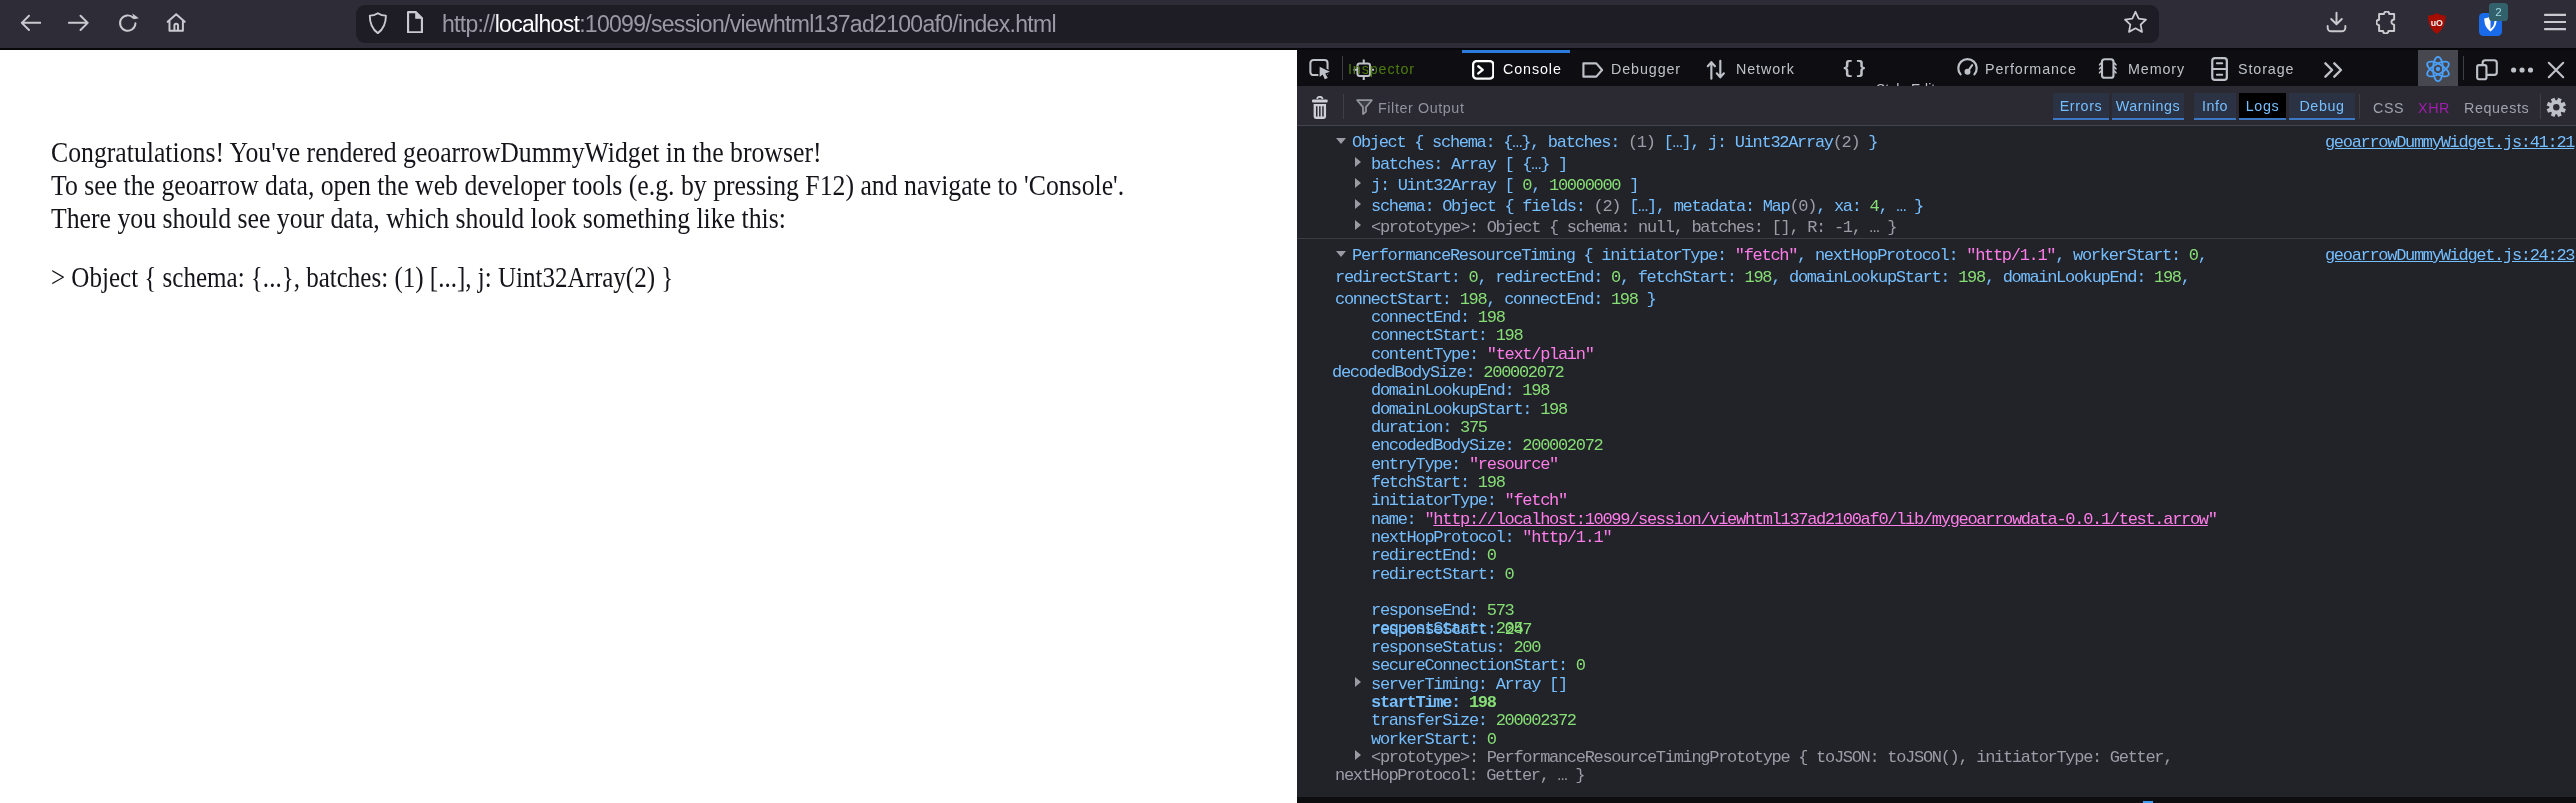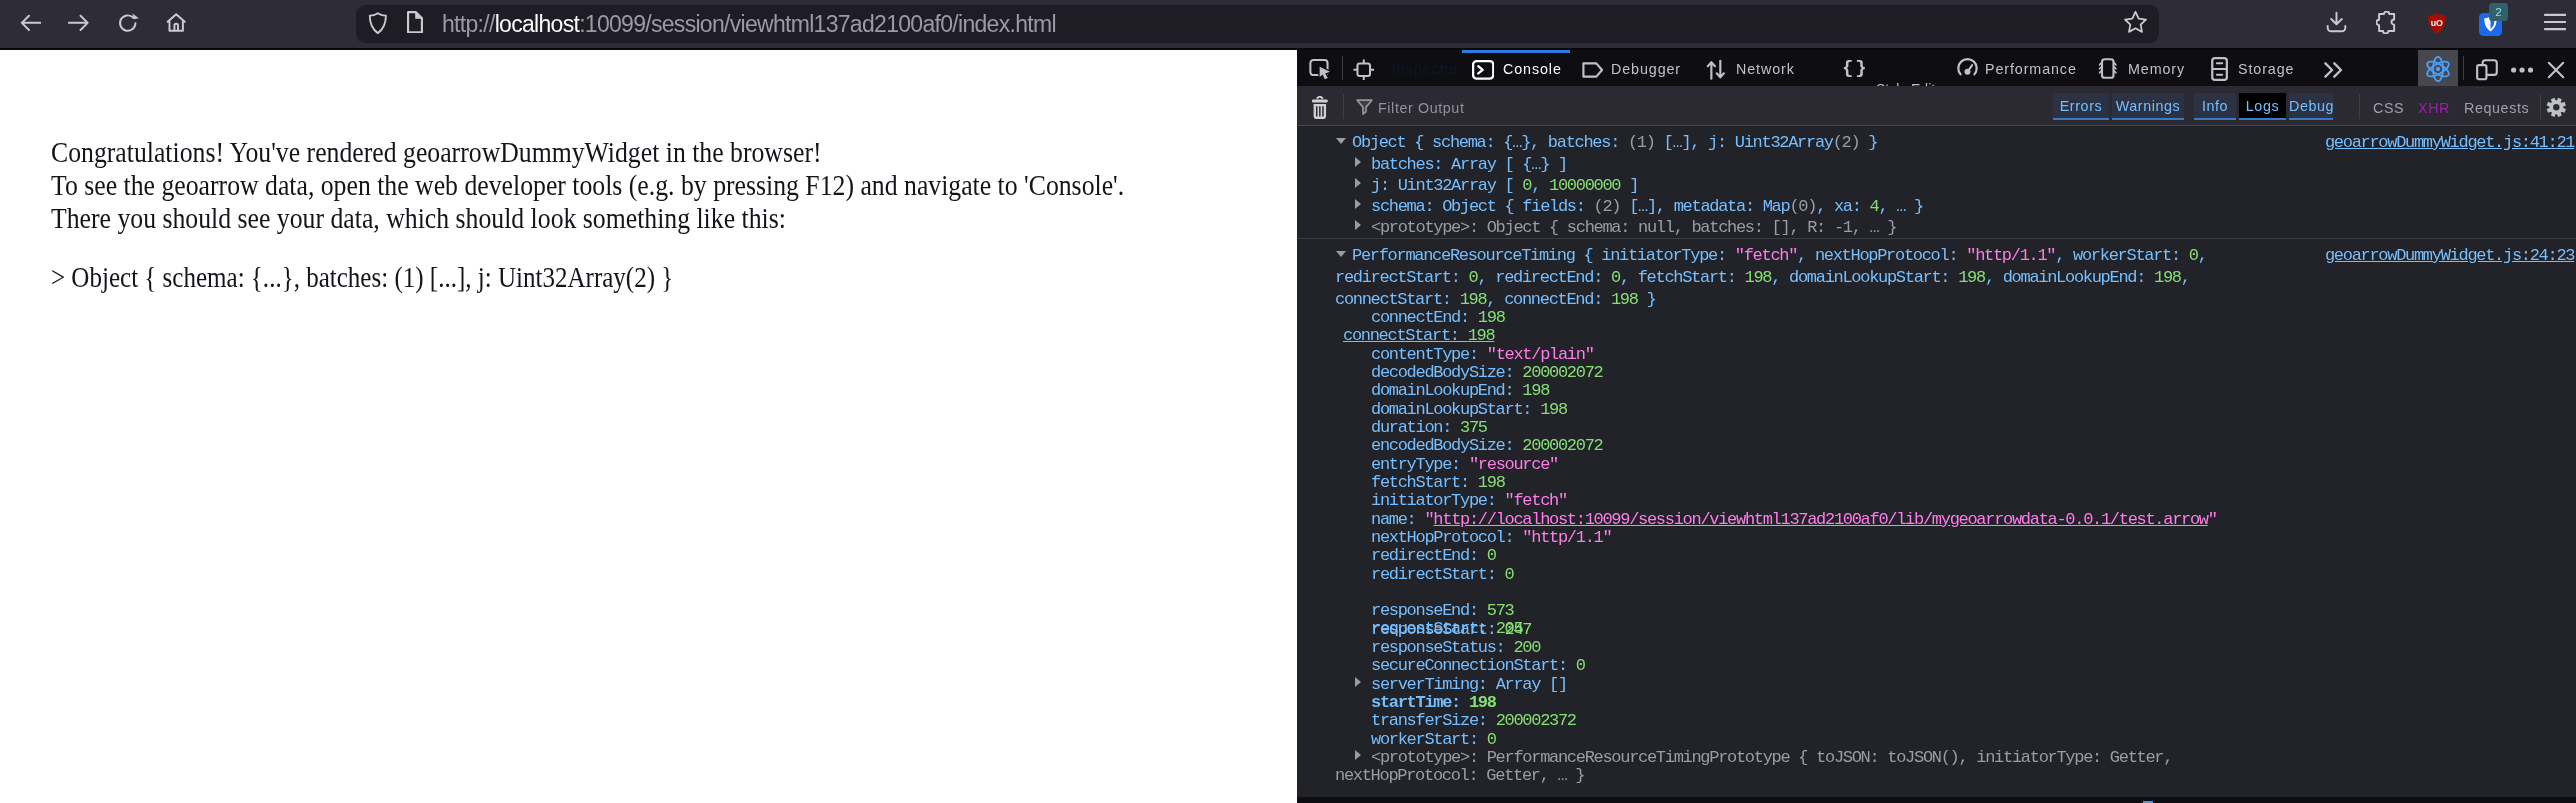--- a/index.html
+++ b/index.html
@@ -89,23 +89,23 @@
 <div style="position:absolute;left:1355px;top:199px;width:0;height:0;border-top:5.4px solid transparent;border-bottom:5.4px solid transparent;border-left:6.3px solid #9b9ba3;"></div>
 <div class="cl" style="left:1371px;top:198px;"><span>schema: Object { fields: </span><span style="color:#9a9da6;">(2)</span><span> […], metadata: Map</span><span style="color:#9a9da6;">(0)</span><span>, xa: </span><span style="color:#86de74;">4</span><span>, … }</span></div>
 <div style="position:absolute;left:1355px;top:220px;width:0;height:0;border-top:5.4px solid transparent;border-bottom:5.4px solid transparent;border-left:6.3px solid #9b9ba3;"></div>
 <div class="cl" style="left:1371px;top:219px;"><span style="color:#9a9da6;">&lt;prototype&gt;: Object { schema: null, batches: [], R: -1, … }</span></div>
 <div style="position:absolute;left:1336px;top:251px;width:0;height:0;border-left:5.4px solid transparent;border-right:5.4px solid transparent;border-top:6.3px solid #9b9ba3;"></div>
 <div class="cl" style="left:1352px;top:247px;"><span>PerformanceResourceTiming { initiatorType: </span><span style="color:#ff7de9;">"fetch"</span><span>, nextHopProtocol: </span><span style="color:#ff7de9;">"http/1.1"</span><span>, workerStart: </span><span style="color:#86de74;">0</span><span>,</span></div>
 <div class="cl lnk" style="right:1.8px;top:247px;">geoarrowDummyWidget.js:24:23</div>
 <div class="cl" style="left:1335px;top:269px;"><span>redirectStart: </span><span style="color:#86de74;">0</span><span>, redirectEnd: </span><span style="color:#86de74;">0</span><span>, fetchStart: </span><span style="color:#86de74;">198</span><span>, domainLookupStart: </span><span style="color:#86de74;">198</span><span>, domainLookupEnd: </span><span style="color:#86de74;">198</span><span>,</span></div>
 <div class="cl" style="left:1335px;top:291px;"><span>connectStart: </span><span style="color:#86de74;">198</span><span>, connectEnd: </span><span style="color:#86de74;">198</span><span> }</span></div>
 <div class="cl" style="left:1371px;top:309px;"><span>connectEnd: </span><span style="color:#86de74;">198</span></div>
-<div class="cl" style="left:1343px;top:327px;text-decoration:underline;"><span>connectStart: </span><span style="color:#86de74;">198</span></div>
+<div class="cl" style="left:1371px;top:327px;"><span>connectStart: </span><span style="color:#86de74;">198</span></div>
 <div class="cl" style="left:1371px;top:346px;"><span>contentType: </span><span style="color:#ff7de9;">"text/plain"</span></div>
-<div class="cl" style="left:1371px;top:364px;text-align:center;"><span>decodedBodySize: </span><span style="color:#86de74;">200002072</span></div>
+<div class="cl" style="left:1332px;top:364px;text-align:center;"><span>decodedBodySize: </span><span style="color:#86de74;">200002072</span></div>
 <div class="cl" style="left:1371px;top:382px;"><span>domainLookupEnd: </span><span style="color:#86de74;">198</span></div>
 <div class="cl" style="left:1371px;top:401px;"><span>domainLookupStart: </span><span style="color:#86de74;">198</span></div>
 <div class="cl" style="left:1371px;top:419px;"><span>duration: </span><span style="color:#86de74;">375</span></div>
 <div class="cl" style="left:1371px;top:437px;"><span>encodedBodySize: </span><span style="color:#86de74;">200002072</span></div>
 <div class="cl" style="left:1371px;top:456px;"><span>entryType: </span><span style="color:#ff7de9;">"resource"</span></div>
 <div class="cl" style="left:1371px;top:474px;"><span>fetchStart: </span><span style="color:#86de74;">198</span></div>
 <div class="cl" style="left:1371px;top:492px;"><span>initiatorType: </span><span style="color:#ff7de9;">"fetch"</span></div>
 <div class="cl" style="left:1371px;top:511px;"><span>name: </span><span style="color:#ff7de9;">"</span><span style="color:#ff7de9;text-decoration:underline;">http://localhost:10099/session/viewhtml137ad2100af0/lib/mygeoarrowdata-0.0.1/test.arrow</span><span style="color:#ff7de9;">"</span></div>
 <div class="cl" style="left:1371px;top:529px;"><span>nextHopProtocol: </span><span style="color:#ff7de9;">"http/1.1"</span></div>
 <div class="cl" style="left:1371px;top:547px;"><span>redirectEnd: </span><span style="color:#86de74;">0</span></div>
@@ -128,21 +128,21 @@
   <svg style="position:absolute;left:1309px;top:59px" width="23" height="20.6" viewBox="0 0 26 24" fill="none">
       <rect x="1.2" y="1.2" width="20" height="17.5" rx="3.5" stroke="#bfc1c9" stroke-width="2.4"></rect>
       <path d="M12 9 L24 15 L18.5 16.8 L21.5 22 L18 23.5 L15.5 18 L12 21 Z" fill="#0e0e12" stroke="#0e0e12" stroke-width="3"></path>
       <path d="M12 9 L24 15 L18.5 16.8 L21.5 22 L18 23.5 L15.5 18 L12 21 Z" fill="#bfc1c9"></path>
     </svg>
 <div style="position:absolute;left:1342px;top:56px;width:0.9px;height:24px;background:#3e3e45;"></div>
 <svg style="position:absolute;left:1353px;top:59px" width="21.5" height="21.5" viewBox="0 0 24 24" fill="none">
       <rect x="5" y="5" width="14" height="14" rx="2.5" stroke="#bfc1c9" stroke-width="2.3"></rect>
       <path d="M12 0.5 V5 M12 19 V23.5 M0.5 12 H5 M19 12 H23.5" stroke="#bfc1c9" stroke-width="2.3"></path>
     </svg>
-<div style="position:absolute;left:1348px;top:62px;font:normal 14.3px/14.3px 'Liberation Sans',sans-serif;color:#0f172a;letter-spacing:0.9px;white-space:nowrap;margin-left:44px;">Inspector</div>
+<div style="position:absolute;left:1348px;top:62px;font:normal 14.3px/14.3px 'Liberation Sans',sans-serif;color:#4d7c0f;letter-spacing:0.9px;white-space:nowrap;">Inspector</div>
 <svg style="position:absolute;left:1472px;top:60px" width="22.4" height="19.7" viewBox="0 0 25 22" fill="none">
       <rect x="1.2" y="1.2" width="22.6" height="19.6" rx="4" stroke="#fff" stroke-width="2.6"></rect>
       <path d="M7 7 L12 11 L7 15" stroke="#fff" stroke-width="2.6" stroke-linecap="round" stroke-linejoin="round"></path>
     </svg>
 <div style="position:absolute;left:1503px;top:62px;font:normal 14.3px/14.3px 'Liberation Sans',sans-serif;color:#ffffff;letter-spacing:0.9px;white-space:nowrap;">Console</div>
 <svg style="position:absolute;left:1582px;top:62px" width="21.5" height="16" viewBox="0 0 24 18" fill="none">
       <path d="M1.5 1.5 H16 L22.5 9 L16 16.5 H1.5 Z" stroke="#bfc1c9" stroke-width="2.4" stroke-linejoin="round"></path>
     </svg>
 <div style="position:absolute;left:1611px;top:62px;font:normal 14.3px/14.3px 'Liberation Sans',sans-serif;color:#bfc1c9;letter-spacing:0.9px;white-space:nowrap;">Debugger</div>
 <svg style="position:absolute;left:1706px;top:59px" width="19.7" height="21.5" viewBox="0 0 22 24" fill="none">
@@ -210,21 +210,21 @@
     </svg>
 <div style="position:absolute;left:1343px;top:94px;width:0.9px;height:25px;background:#3e3e45;"></div>
 <svg style="position:absolute;left:1356px;top:99px" width="17" height="18" viewBox="0 0 19 20" fill="none">
       <path d="M1.3 1.3 H17.7 L11.2 9 V14 L7.8 16.8 V9 Z" stroke="#94969e" stroke-width="1.9" stroke-linejoin="round" fill="#3c3d45"></path>
     </svg>
 <div style="position:absolute;left:1378px;top:101px;font:14.3px/14.3px 'Liberation Sans',sans-serif;color:#8f929d;letter-spacing:0.6px;">Filter Output</div>
 <div style="position:absolute;left:2053px;top:93px;width:56px;height:27px;background:#2a3244;border-bottom:2.7px solid #3d78c3;color:#75bfff;font:14.3px 'Liberation Sans',sans-serif;letter-spacing:0.6px;text-align:center;line-height:26px;">Errors</div>
 <div style="position:absolute;left:2112px;top:93px;width:72px;height:27px;background:#2a3244;border-bottom:2.7px solid #3d78c3;color:#75bfff;font:14.3px 'Liberation Sans',sans-serif;letter-spacing:0.6px;text-align:center;line-height:26px;">Warnings</div>
 <div style="position:absolute;left:2194px;top:93px;width:42px;height:27px;background:#2a3244;border-bottom:2.7px solid #3d78c3;color:#75bfff;font:14.3px 'Liberation Sans',sans-serif;letter-spacing:0.6px;text-align:center;line-height:26px;">Info</div>
 <div style="position:absolute;left:2239px;top:93px;width:47px;height:27px;background:#000000;border-bottom:2.7px solid #3d78c3;color:#75bfff;font:14.3px 'Liberation Sans',sans-serif;letter-spacing:0.6px;text-align:center;line-height:26px;">Logs</div>
-<div style="position:absolute;left:2289px;top:93px;width:44px;height:27px;background:#2a3244;border-bottom:2.7px solid #3d78c3;color:#75bfff;font:14.3px 'Liberation Sans',sans-serif;letter-spacing:0.6px;text-align:center;line-height:26px;">Debug</div>
+<div style="position:absolute;left:2289px;top:93px;width:66px;height:27px;background:#2a3244;border-bottom:2.7px solid #3d78c3;color:#75bfff;font:14.3px 'Liberation Sans',sans-serif;letter-spacing:0.6px;text-align:center;line-height:26px;">Debug</div>
 <div style="position:absolute;left:2359px;top:94px;width:0.9px;height:25px;background:#3e3e45;"></div>
 <div style="position:absolute;left:2373px;top:101px;font:14.3px/14.3px 'Liberation Sans',sans-serif;color:#9fa2ab;letter-spacing:0.6px;">CSS</div>
 <div style="position:absolute;left:2418px;top:101px;font:14.3px/14.3px 'Liberation Sans',sans-serif;color:#a21caf;letter-spacing:0.6px;">XHR</div>
 <div style="position:absolute;left:2464px;top:101px;font:14.3px/14.3px 'Liberation Sans',sans-serif;color:#9fa2ab;letter-spacing:0.6px;">Requests</div>
 <div style="position:absolute;left:2540px;top:94px;width:0.9px;height:25px;background:#3e3e45;"></div>
 <svg style="position:absolute;left:2546px;top:97px" width="20.6" height="20.6" viewBox="0 0 23 23" fill="none">
       <path d="M20.6 5.4 L22.3 9.4 L19.3 10.7 L19.3 12.3 L22.3 13.6 L20.6 17.6 L17.5 16.4 L16.4 17.5 L17.6 20.6 L13.6 22.3 L12.3 19.3 L10.7 19.3 L9.4 22.3 L5.4 20.6 L6.6 17.5 L5.5 16.4 L2.4 17.6 L0.7 13.6 L3.7 12.3 L3.7 10.7 L0.7 9.4 L2.4 5.4 L5.5 6.6 L6.6 5.5 L5.4 2.4 L9.4 0.7 L10.7 3.7 L12.3 3.7 L13.6 0.7 L17.6 2.4 L16.4 5.5 L17.5 6.6 Z" fill="#bfc1c9"></path>
       <circle cx="11.5" cy="11.5" r="3.6" fill="#2b2a32"></circle>
     </svg>
   <div id="dbottom"></div>

